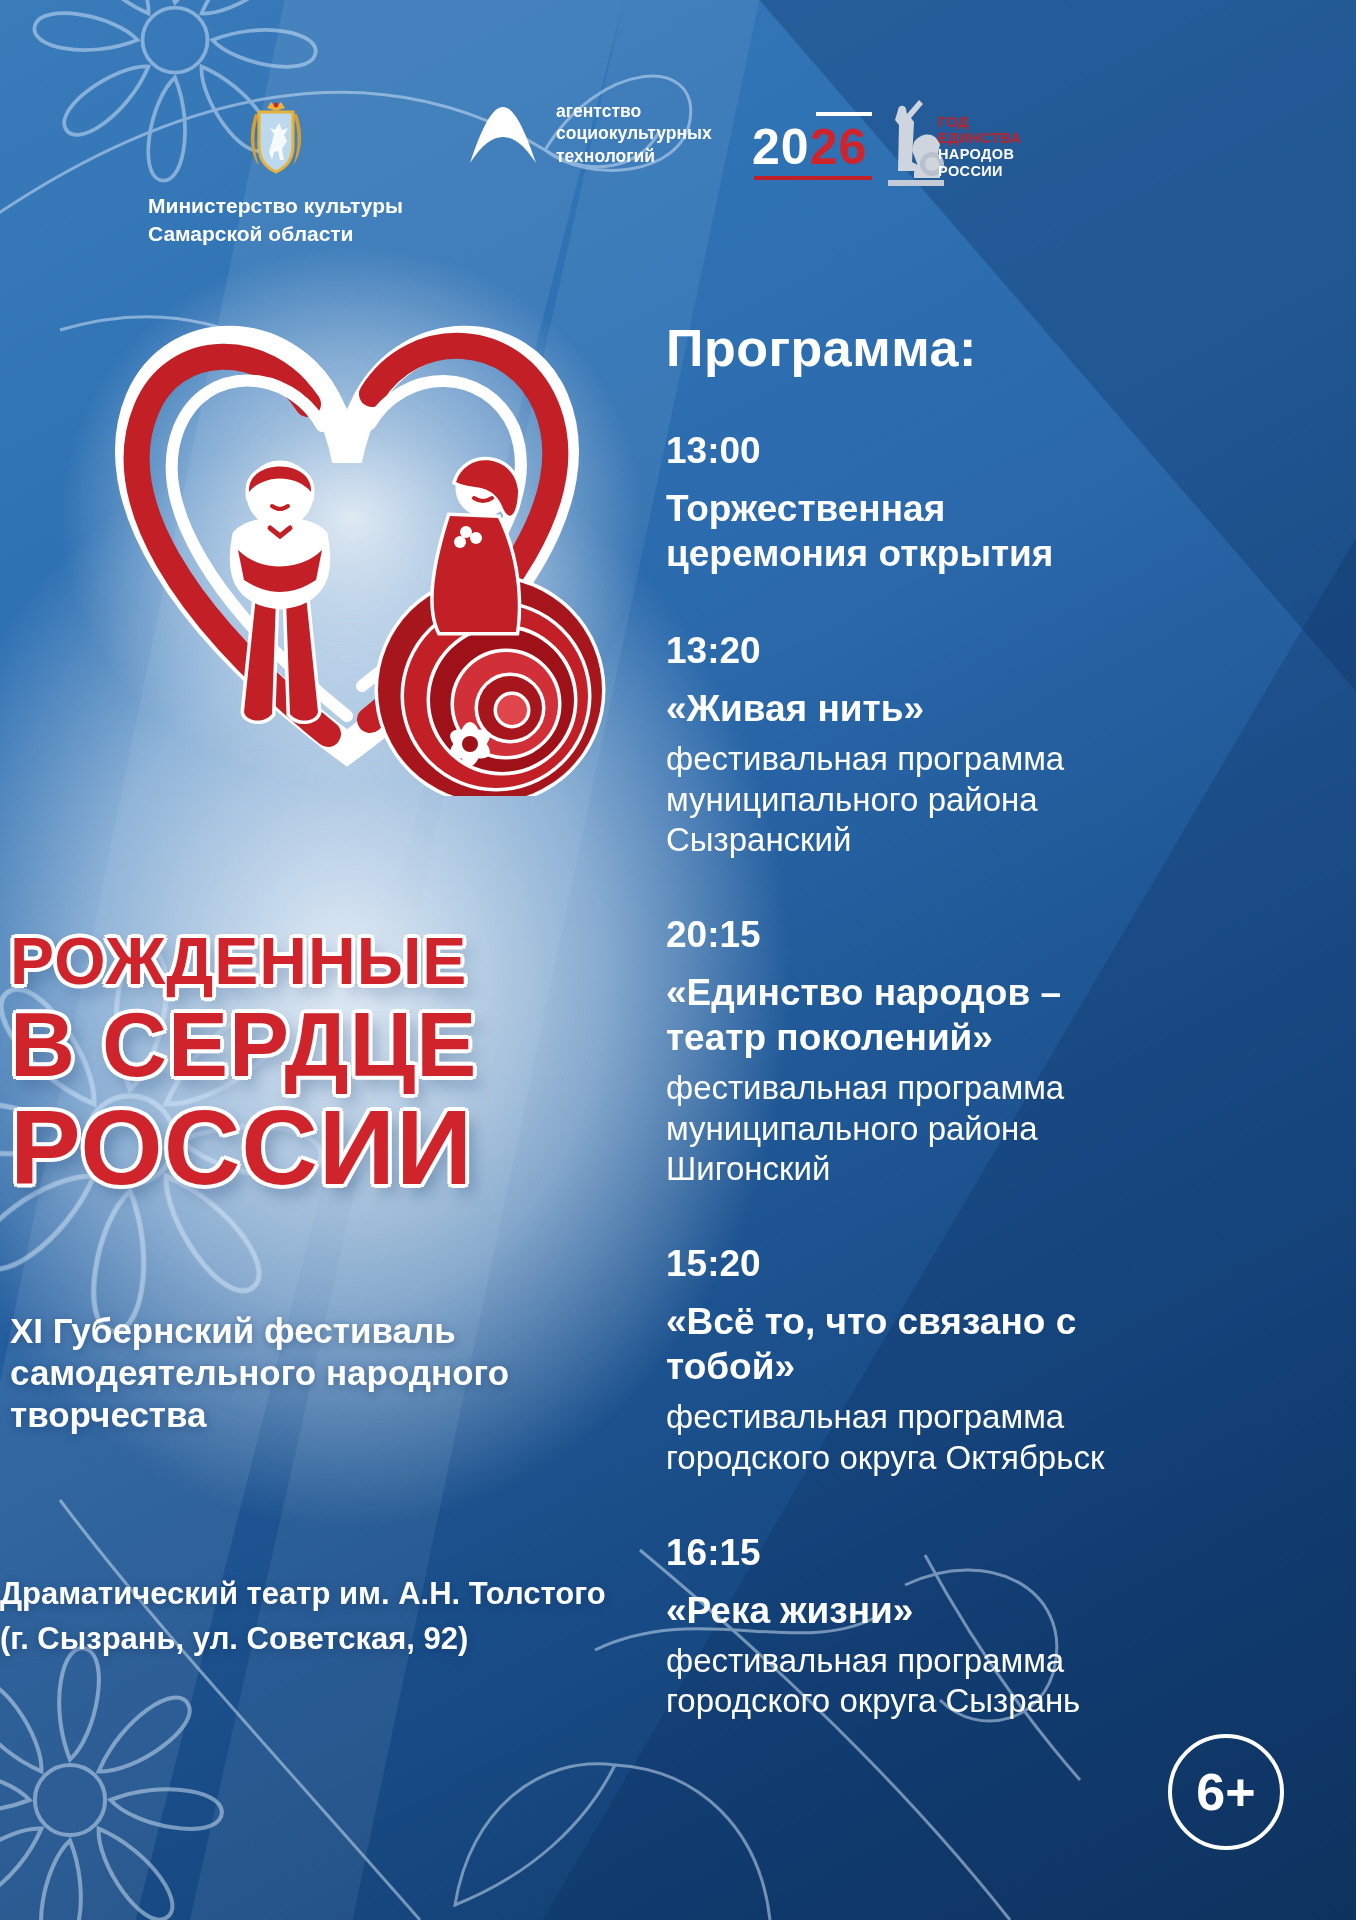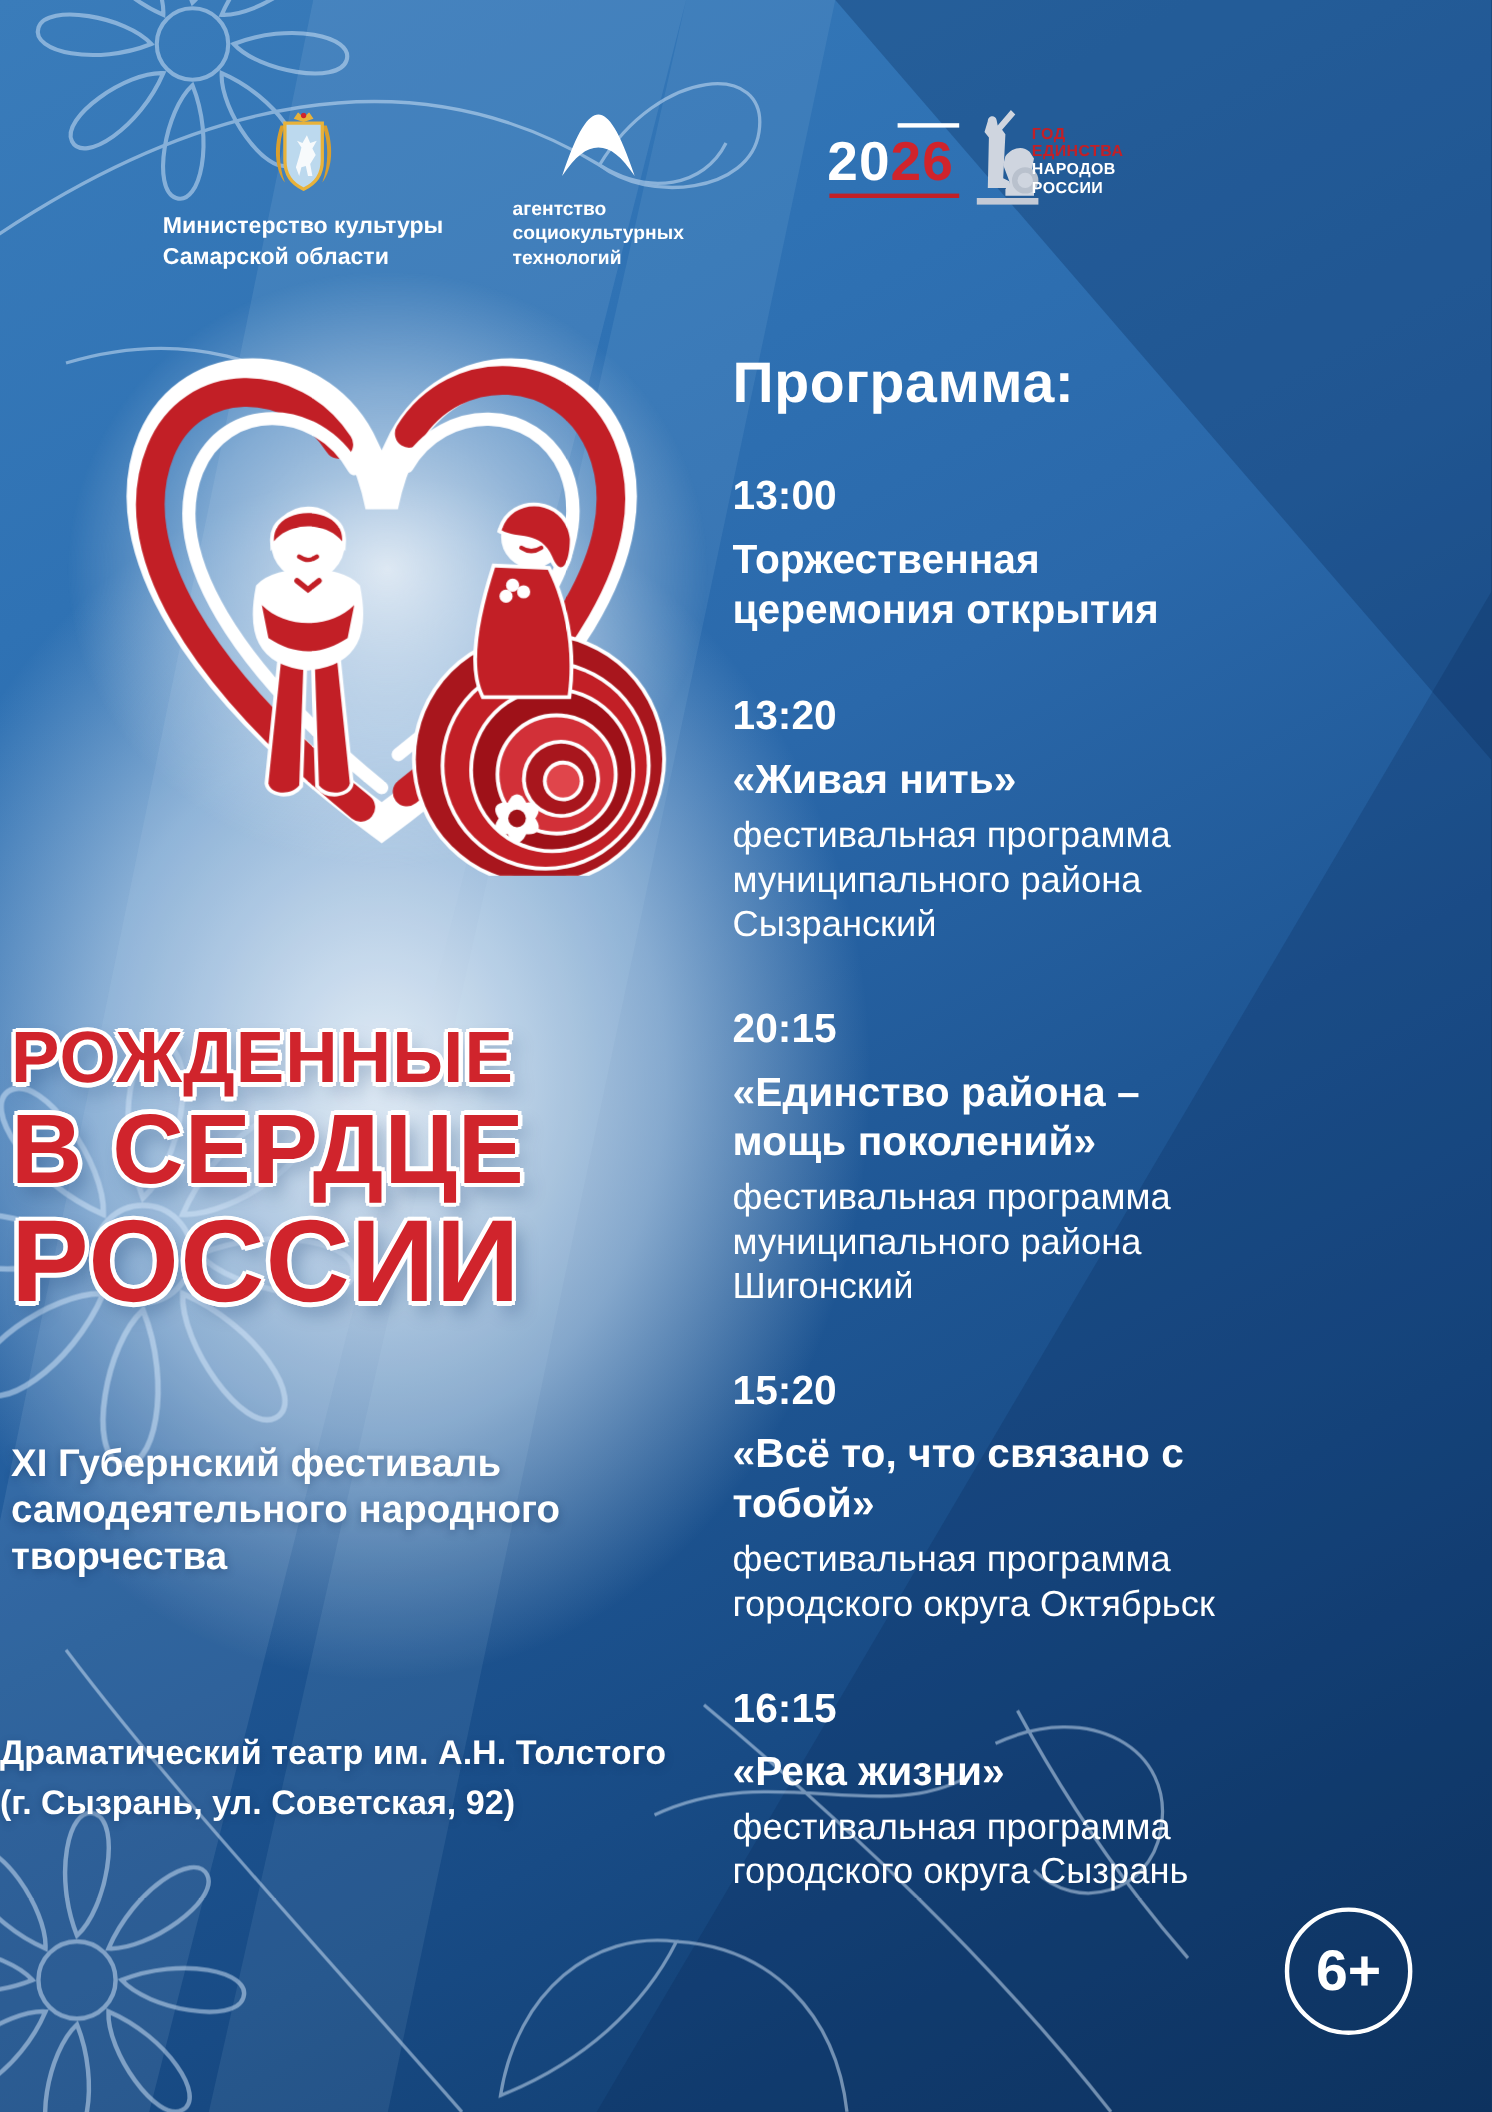--- a/index.html
+++ b/index.html
@@ -15,21 +15,21 @@
   .band2{background:rgba(9,38,82,.22);clip-path:polygon(100% 28%,100% 100%,40% 100%);}
   .band3{background:rgba(205,228,248,.10);clip-path:polygon(21% 0,46% 0,10% 100%,0 100%,0 72%);}
   .band4{background:rgba(220,236,250,.08);clip-path:polygon(46% 0,56% 0,26% 100%,14% 100%);}
   .orn,.logo,.hdr,.badge{position:absolute;}
   .orn{inset:0;width:1356px;height:1920px;pointer-events:none;}
 
   
   .hdr{top:96px;left:0;width:1356px;height:90px;}
   .min{position:absolute;left:148px;top:6px;display:flex;align-items:center;gap:16px;flex-direction:column;}
   .min-txt{font-size:21px;font-weight:bold;line-height:1.32;}
-  .ag{position:absolute;left:466px;top:4px;display:flex;align-items:center;gap:16px;flex-direction:column;}
+  .ag{position:absolute;left:466px;top:4px;display:flex;align-items:center;gap:16px;}
   .ag-txt{font-size:17.5px;font-weight:bold;line-height:1.28;}
   .yr{position:absolute;left:752px;top:0px;width:230px;height:92px;}
   .yr-num{position:absolute;left:0;top:26px;font-size:50px;font-weight:bold;letter-spacing:1px;line-height:1;}
   .yr-num .red{color:#d0242c;}
   .yr-line-top{position:absolute;left:64px;top:16px;width:56px;height:4px;background:#fff;}
   .yr-line-bot{position:absolute;left:2px;top:80px;width:118px;height:4px;background:#c22027;}
   .yr-statue{position:absolute;left:118px;top:-4px;}
   .yr-txt{position:absolute;left:186px;top:18px;font-size:14.5px;font-weight:bold;line-height:1.12;letter-spacing:.4px;}
   .yr-txt .red{color:#c22027;}
 
@@ -233,21 +233,21 @@
     </div>
 
     <div class="prog-item">
       <div class="prog-time">13:20</div>
       <div class="prog-title">«Живая нить»</div>
       <div class="prog-desc">фестивальная программа муниципального района Сызранский</div>
     </div>
 
     <div class="prog-item">
       <div class="prog-time">20:15</div>
-      <div class="prog-title">«Единство района – мощь поколений»</div>
+      <div class="prog-title">«Единство народов – театр поколений»</div>
       <div class="prog-desc">фестивальная программа муниципального района Шигонский</div>
     </div>
 
     <div class="prog-item">
       <div class="prog-time">15:20</div>
       <div class="prog-title">«Всё то, что связано с тобой»</div>
       <div class="prog-desc">фестивальная программа городского округа Октябрьск</div>
     </div>
 
     <div class="prog-item">

